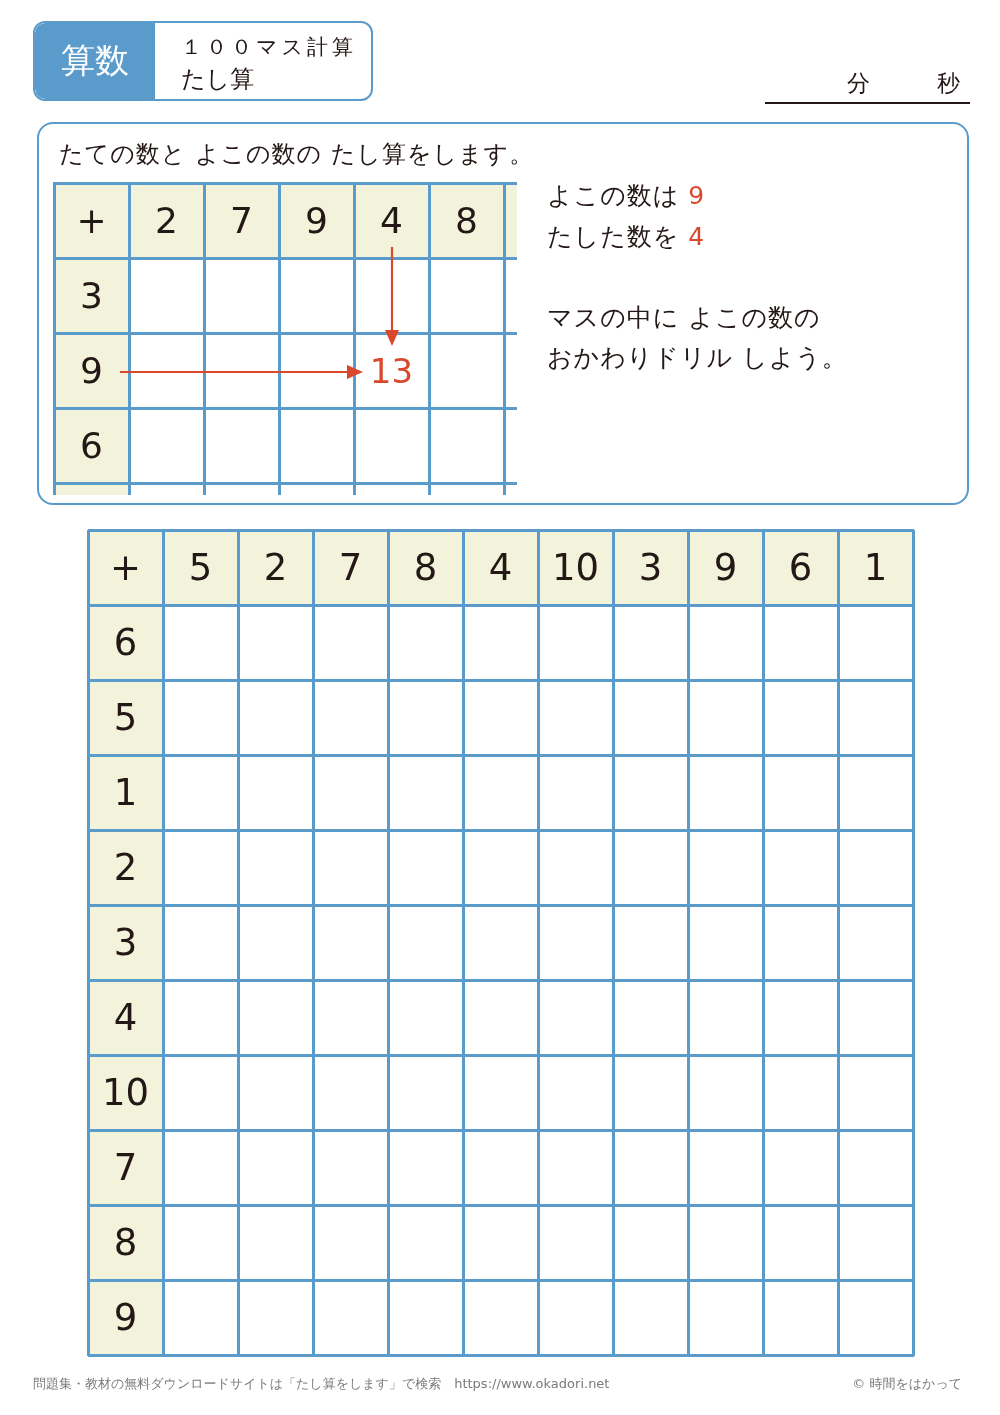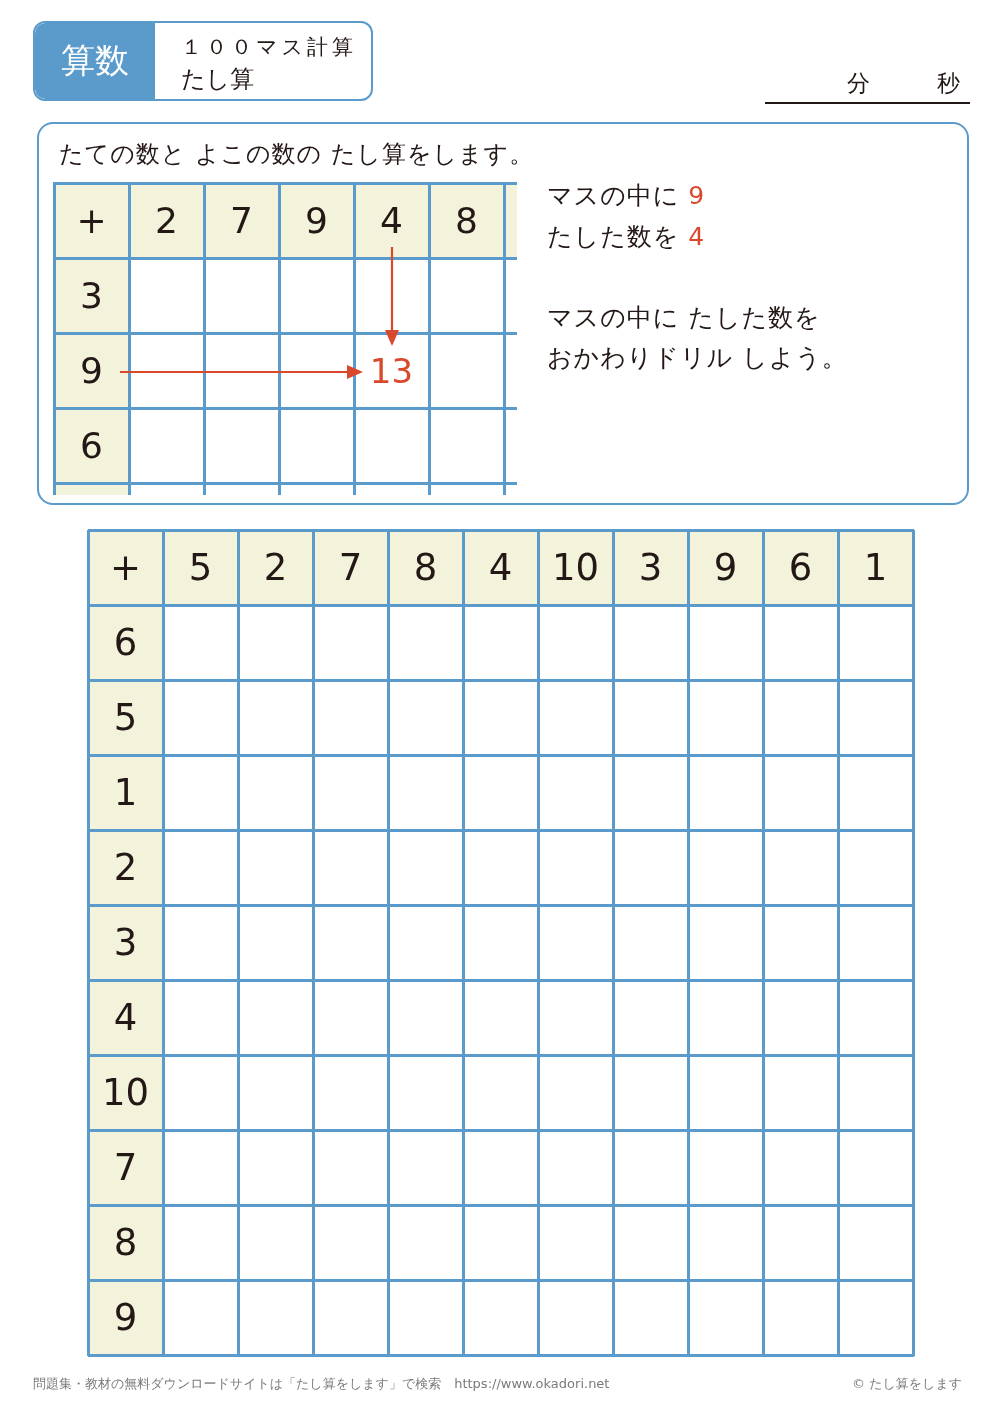--- a/index.html
+++ b/index.html
@@ -84,24 +84,24 @@
     <div class="ex-cell red" style="left:301px;top:151px;font-size:34px;">13</div>
 
     <svg style="position:absolute;left:0;top:0;" width="464" height="313">
       <line x1="339" y1="65" x2="339" y2="152" stroke="#d9482b" stroke-width="2.2"></line>
       <polygon points="332,148 346,148 339,164" fill="#d9482b"></polygon>
       <line x1="67" y1="190" x2="298" y2="190" stroke="#d9482b" stroke-width="2.2"></line>
       <polygon points="294,183 294,197 310,190" fill="#d9482b"></polygon>
     </svg>
   </div>
   <div class="explain">
-    <div><span>マスの中に </span><span class="red">9</span></div>
+    <div><span>よこの数は </span><span class="red">9</span></div>
     <div><span>たした数を </span><span class="red">4</span></div>
     <div>&nbsp;</div>
-    <div>マスの中に たした数を</div>
+    <div>マスの中に よこの数の</div>
     <div>おかわりドリル しよう。</div>
   </div>
 </div>
 
 <div class="main-grid">
   <div class="mg-head-bg" style="left:0;top:0;width:825px;height:75px;"></div>
   <div class="mg-head-bg" style="left:0;top:0;width:75px;height:825px;"></div>
 
   <div id="lines">
       <div class="mg-v" style="left: -1px;"></div>
@@ -252,13 +252,13 @@
       <div class="answer" style="left: 377px; top: 752px;"></div>
       <div class="answer" style="left: 452px; top: 752px;"></div>
       <div class="answer" style="left: 527px; top: 752px;"></div>
       <div class="answer" style="left: 602px; top: 752px;"></div>
       <div class="answer" style="left: 677px; top: 752px;"></div>
       <div class="answer" style="left: 752px; top: 752px;"></div>
     </div>
 </div>
 
 <div class="footer-left">問題集・教材の無料ダウンロードサイトは「たし算をします」で検索　https://www.okadori.net</div>
-<div class="footer-right">© たし算をします</div>
+<div class="footer-right">© 時間をはかって</div>
 
 </body></html>

